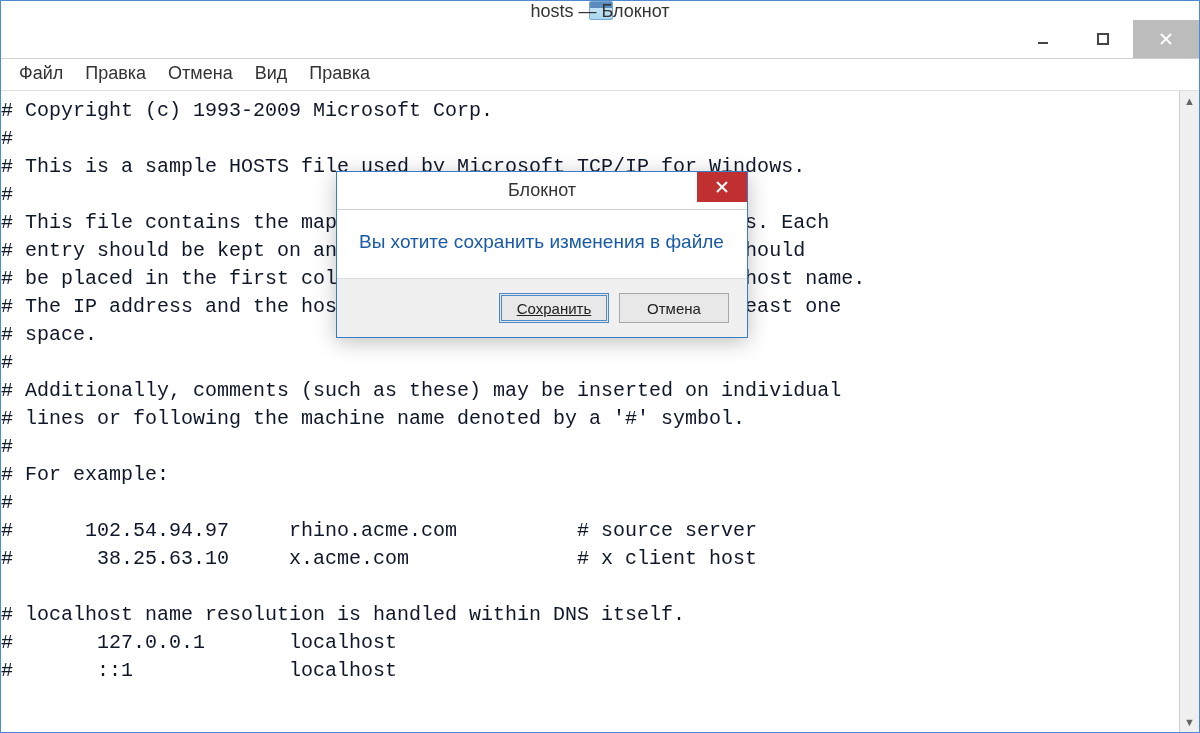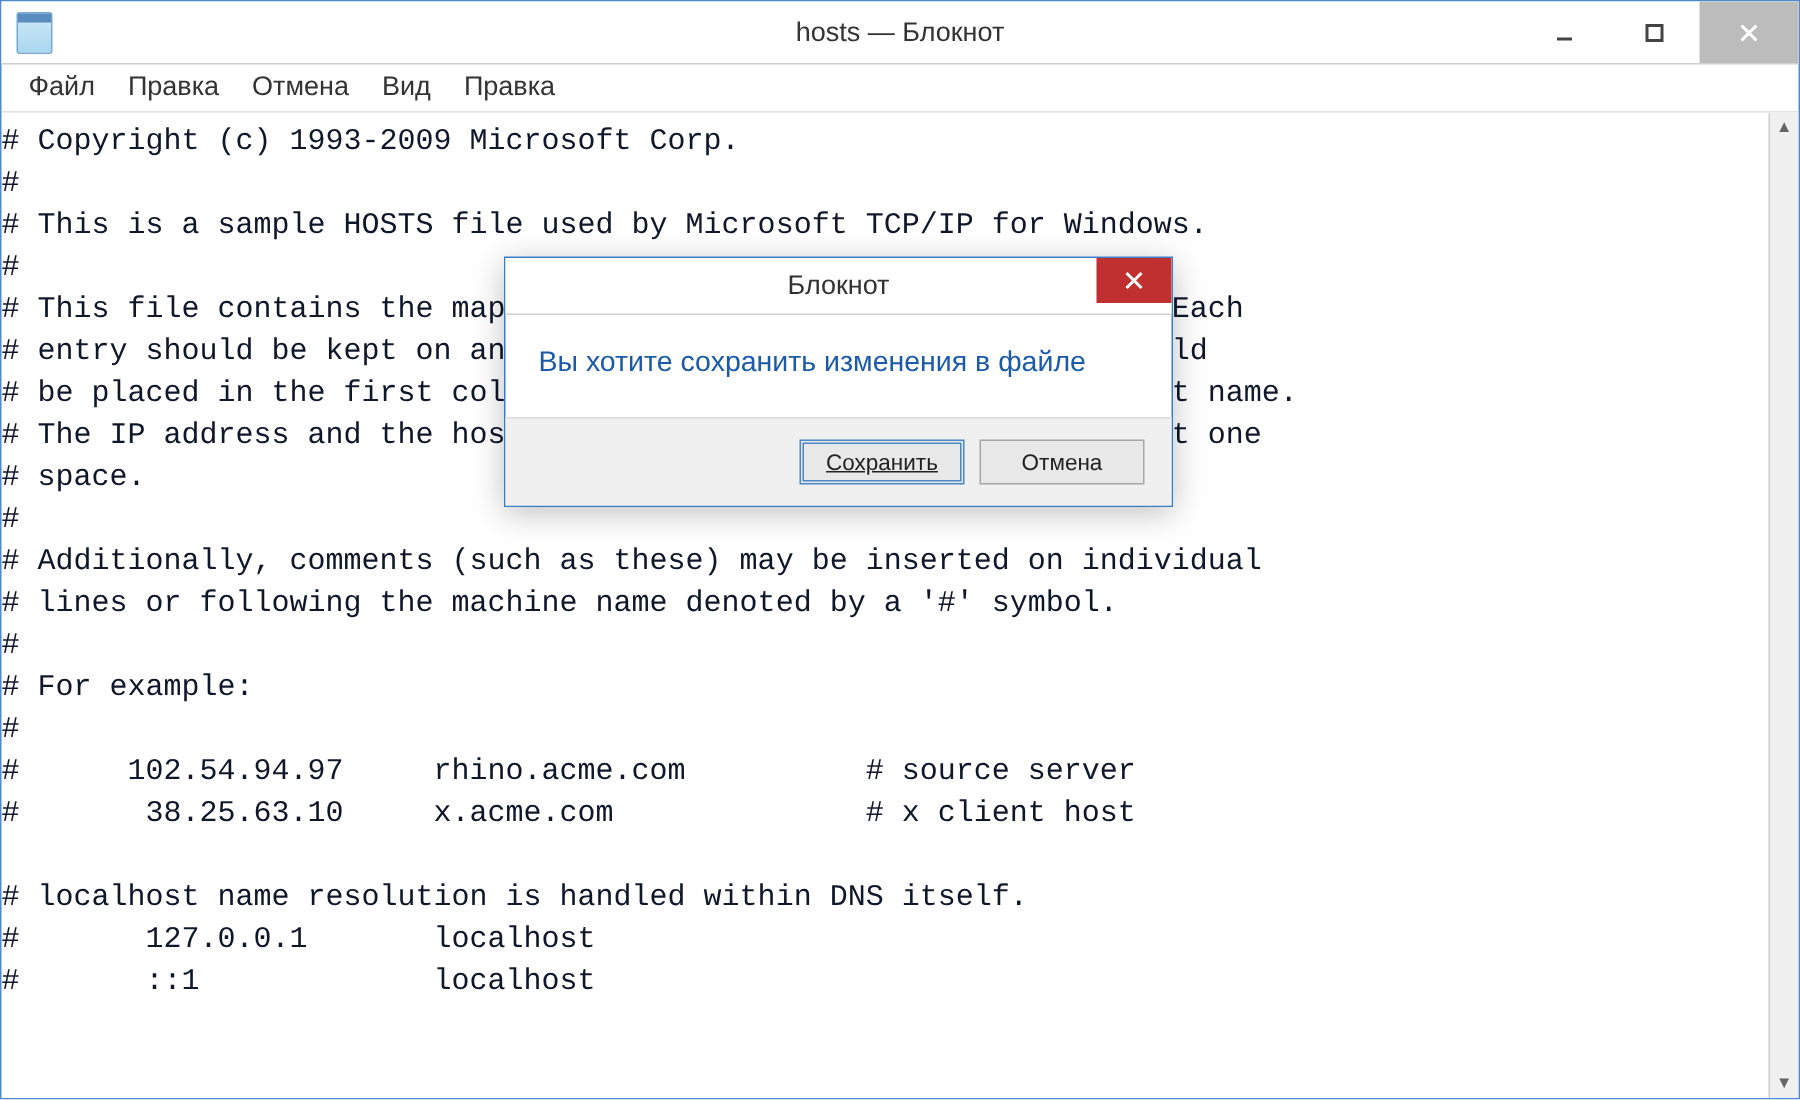--- a/index.html
+++ b/index.html
@@ -13,26 +13,27 @@
     }
     .window {
       width: 1200px;
       height: 733px;
       border: 1px solid #4c8bd0;
       background: #fff;
       display: flex;
       flex-direction: column;
     }
     .titlebar {
-      height: 42px;
+      height: 58px;
       background: #fff;
       display: flex;
       align-items: center;
       border-bottom: 1px solid #d0d0d0;
       position: relative;
+      flex-direction: column;
     }
     .titlebar-icon {
       width: 24px;
       height: 28px;
       margin-left: 10px;
       margin-right: 8px;
       background: linear-gradient(to bottom, #d0e8f5 0%, #a8d8f0 100%);
       border: 1px solid #7aa8d0;
       border-radius: 2px;
       position: relative;
@@ -118,21 +119,21 @@
       cursor: pointer;
     }
     .scrollbar .scroll-arrow.up { position: absolute; top: 0; left: 0; right: 0; }
     .scrollbar .scroll-arrow.down { position: absolute; bottom: 0; left: 0; right: 0; }
 
     
     .dialog {
       position: absolute;
       left: 336px;
       top: 171px;
-      width: 446px;
+      width: 412px;
       border: 1px solid #3a7bc8;
       background: #fff;
       box-shadow: 0 4px 20px rgba(0,0,0,0.25);
     }
     .dialog-titlebar {
       height: 38px;
       background: #fff;
       display: flex;
       align-items: center;
       justify-content: center;

